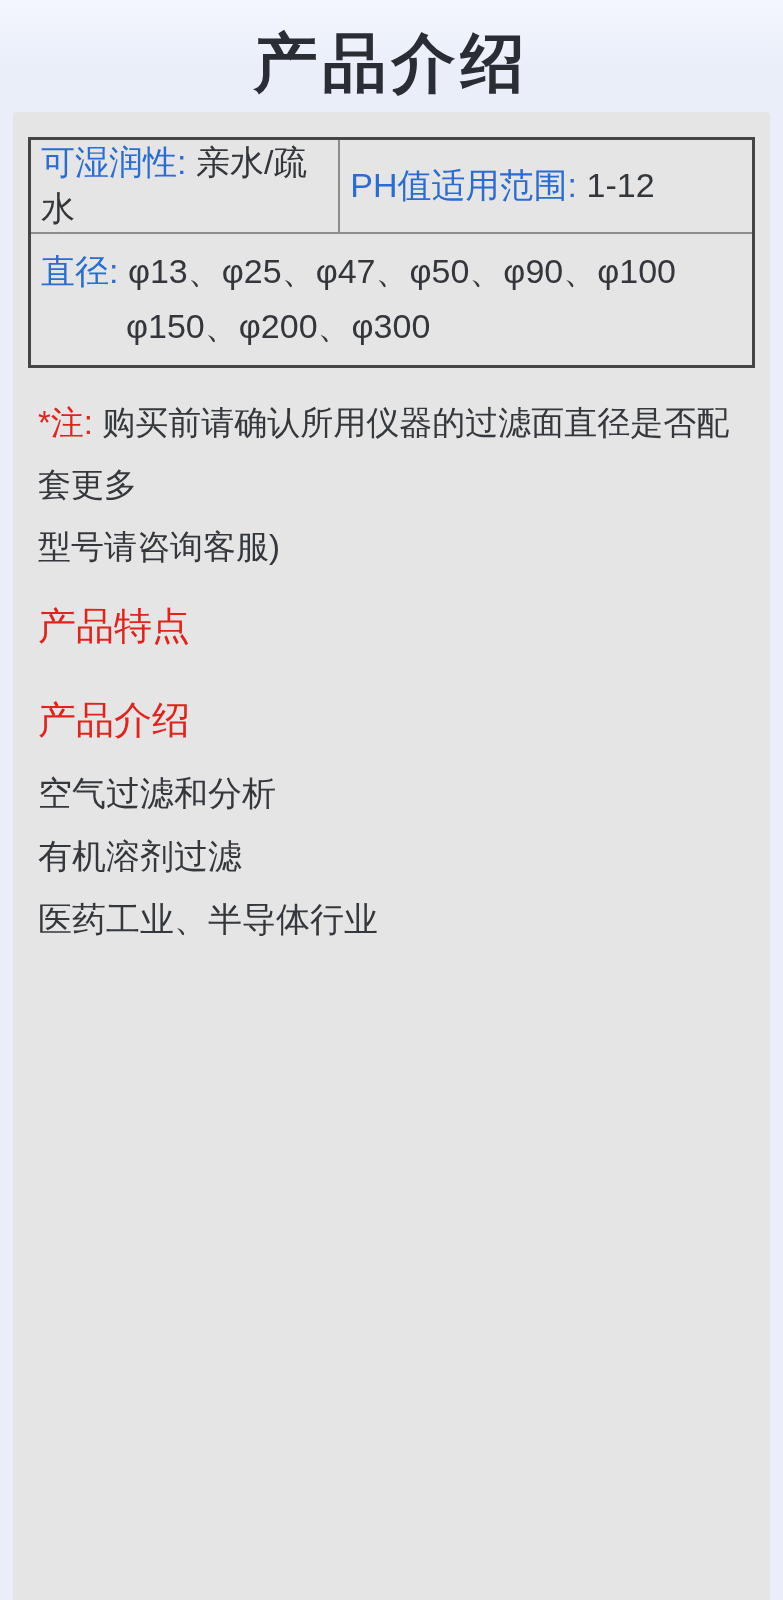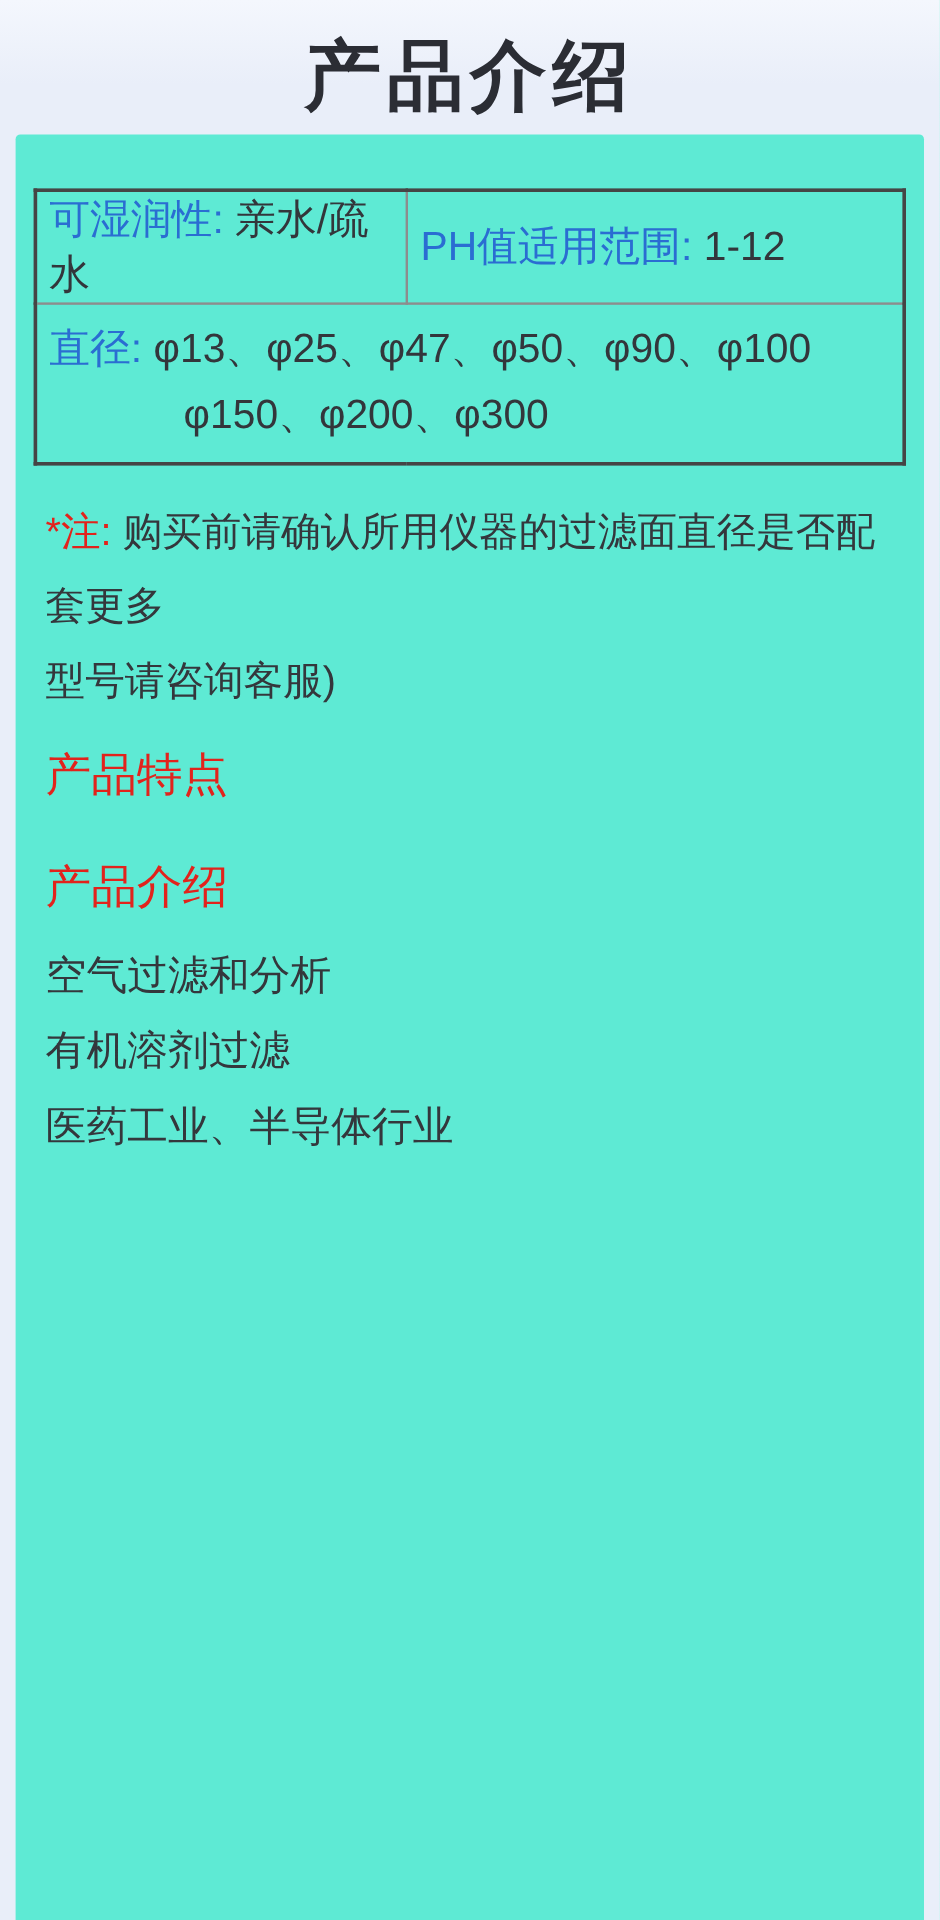--- a/index.html
+++ b/index.html
@@ -19,24 +19,24 @@
   }
   .page-title {
     padding-top:14px;
     font-size:64px;
     font-weight:700;
     letter-spacing:5px;
     color:#2b2d34;
   }
   .card {
     margin:0 13px;
-    background:#5eead4;
+    background:#e5e5e5;
     border-radius:4px 4px 0 0;
     min-height:1488px;
-    padding:45px 12px 40px;
+    padding:25px 12px 40px;
   }
   table.spec-table {
     border-collapse:collapse;
     table-layout:fixed;
     width:calc(100% - 6px);
     margin:0 3px;
     border:3px solid #454545;
   }
   .spec-table td {
     border:2px solid #8d8d8d;
@@ -44,21 +44,21 @@
     font-size:34px;
     vertical-align:middle;
   }
   .spec-table td.c1 { width:42.8%; }
   .row-1 td { height:71px; }
   .row-2 td { height:69px; }
   .row-3 td { height:133px; }
   .lbl { color:#2a6dd2; }
   .val { color:#33363b; }
   .diam-cell { line-height:55px; }
-  .diam-line2 { margin-left:112px; }
+  .diam-line2 { margin-left:85px; }
   .note {
     margin:24px 13px 0;
     font-size:33px;
     line-height:62px;
     color:#34373c;
   }
   .note-prefix { color:#e2231c; }
   .note-text { white-space:pre-line; }
   .red-heading {
     margin:0 13px;

